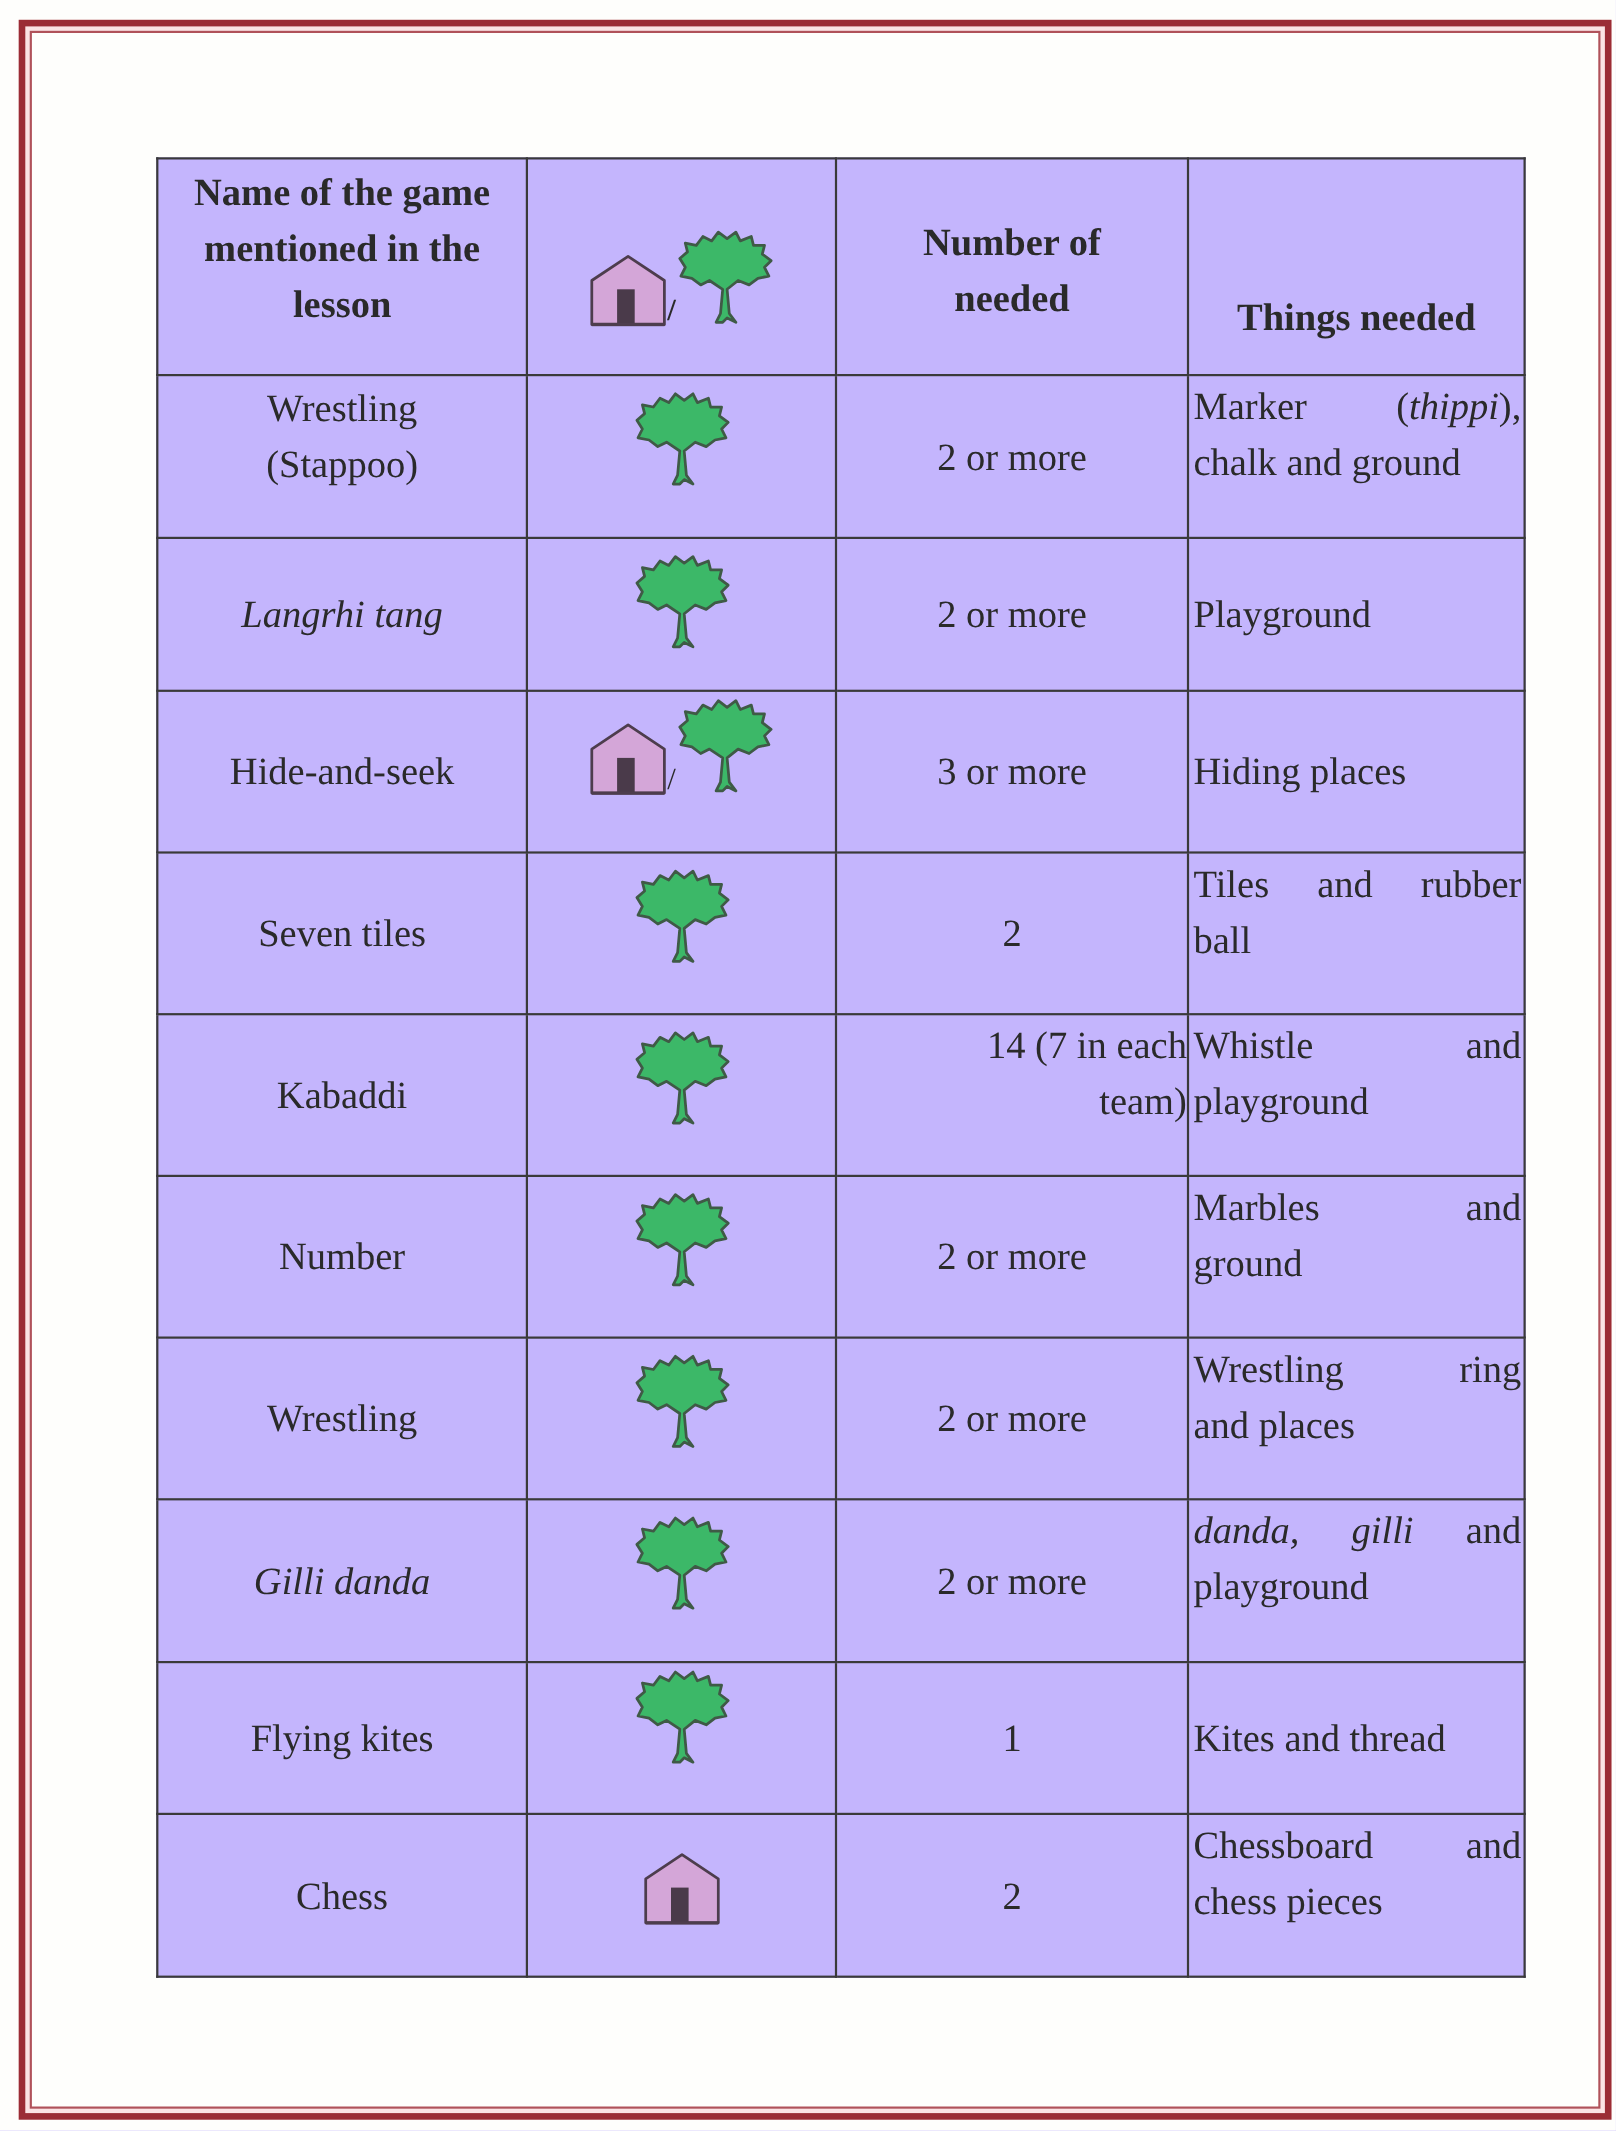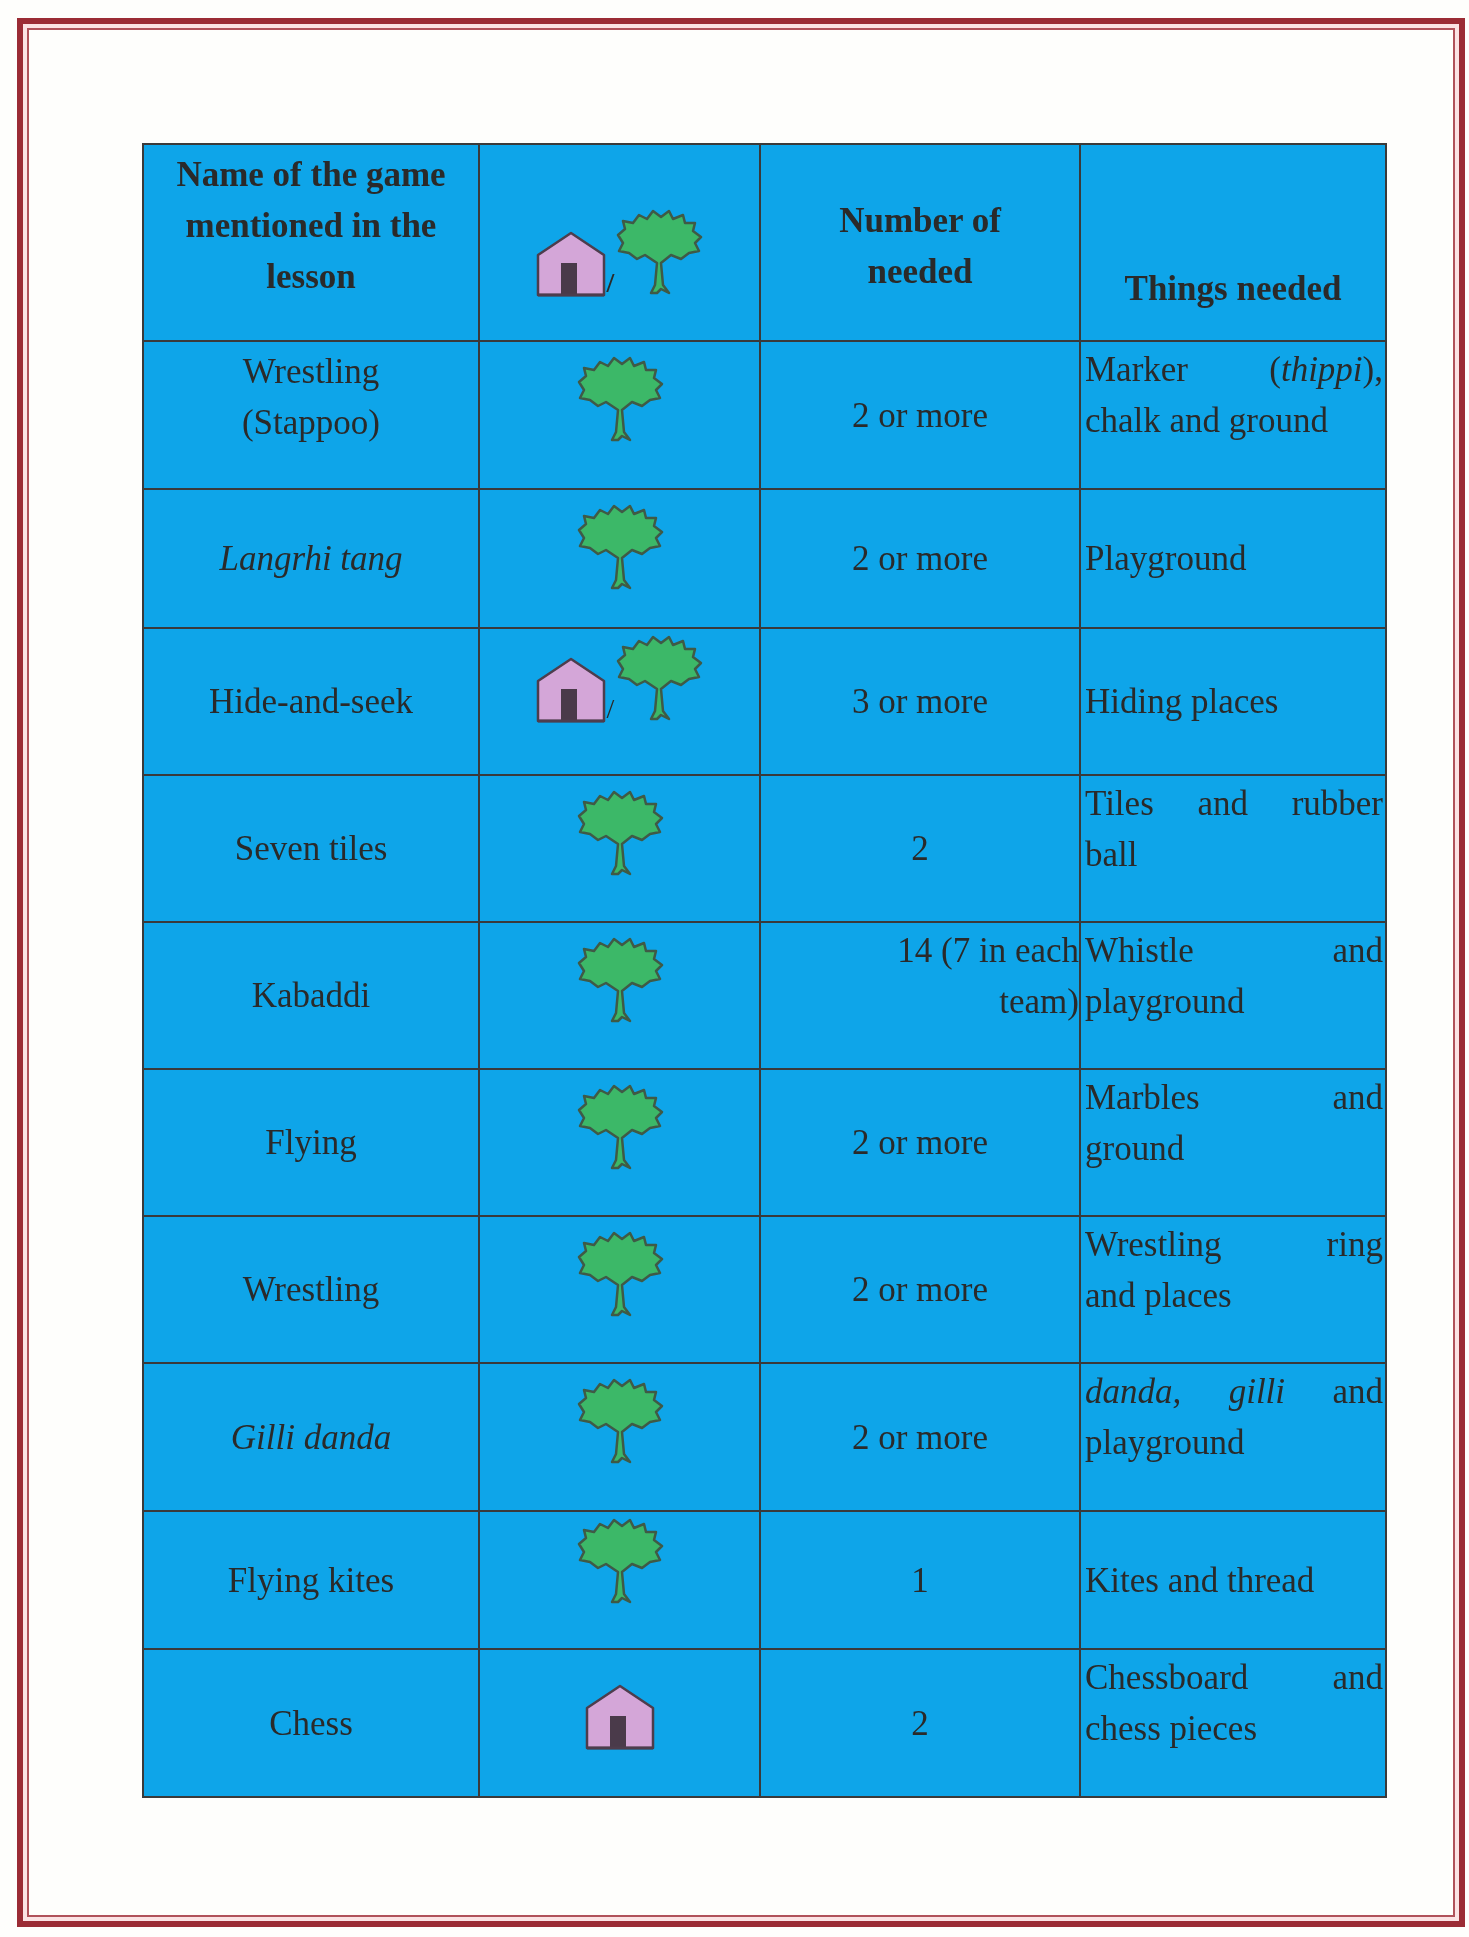--- a/index.html
+++ b/index.html
@@ -24,21 +24,21 @@
     left: 4px; top: 4px; right: 4px; bottom: 4px;
     border: 2px solid #b0525a;
     background: #fefefc;
   }
   table.games {
     position: absolute;
     left: 142px; top: 143px;
     width: 1243px;
     border-collapse: collapse;
     table-layout: fixed;
-    background: #0ea5e9;
+    background: #c4b5fd;
     padding-left: 33px;
   }
   table.games td, table.games th {
     border: 2px solid #3a3a3a;
     vertical-align: middle;
     padding: 0;
     position: relative;
     font-size: 35px;
     line-height: 51px;
     font-weight: normal;
@@ -225,21 +225,21 @@
         <span>14 (7 in each</span><br>
         <span>team)</span>
       </td>
       <td class="things-cell">
         <span class="line">Whistle and</span>
         <span class="line last">playground</span>
       </td>
     </tr>
 
     <tr style="height:147px;">
-      <td class="name-cell"><span>Flying</span></td>
+      <td class="name-cell"><span>Number</span></td>
       <td class="icon-cell">
         <div class="icon-wrap top">
           <span class="tree">
               <svg width="88" height="86" viewBox="0 0 88 86">
                 <path d="M36 84 L40 76 L42 54 L30 46 L22 50 L14 44 L4 42 L8 34 L3 26 L10 20 L8 12 L18 14 L24 6 L32 10 L38 2 L46 8 L54 2 L58 10 L68 6 L70 14 L80 14 L78 22 L86 28 L80 34 L84 42 L74 44 L66 50 L56 46 L46 54 L48 76 L54 84 L46 80 L42 84 Z" fill="#3cb868" stroke="#3f5a46" stroke-width="2.5" stroke-linejoin="round"></path>
               </svg>
             </span>
         </div>
       </td>
       <td class="players-cell"><span>2 or more</span></td>

